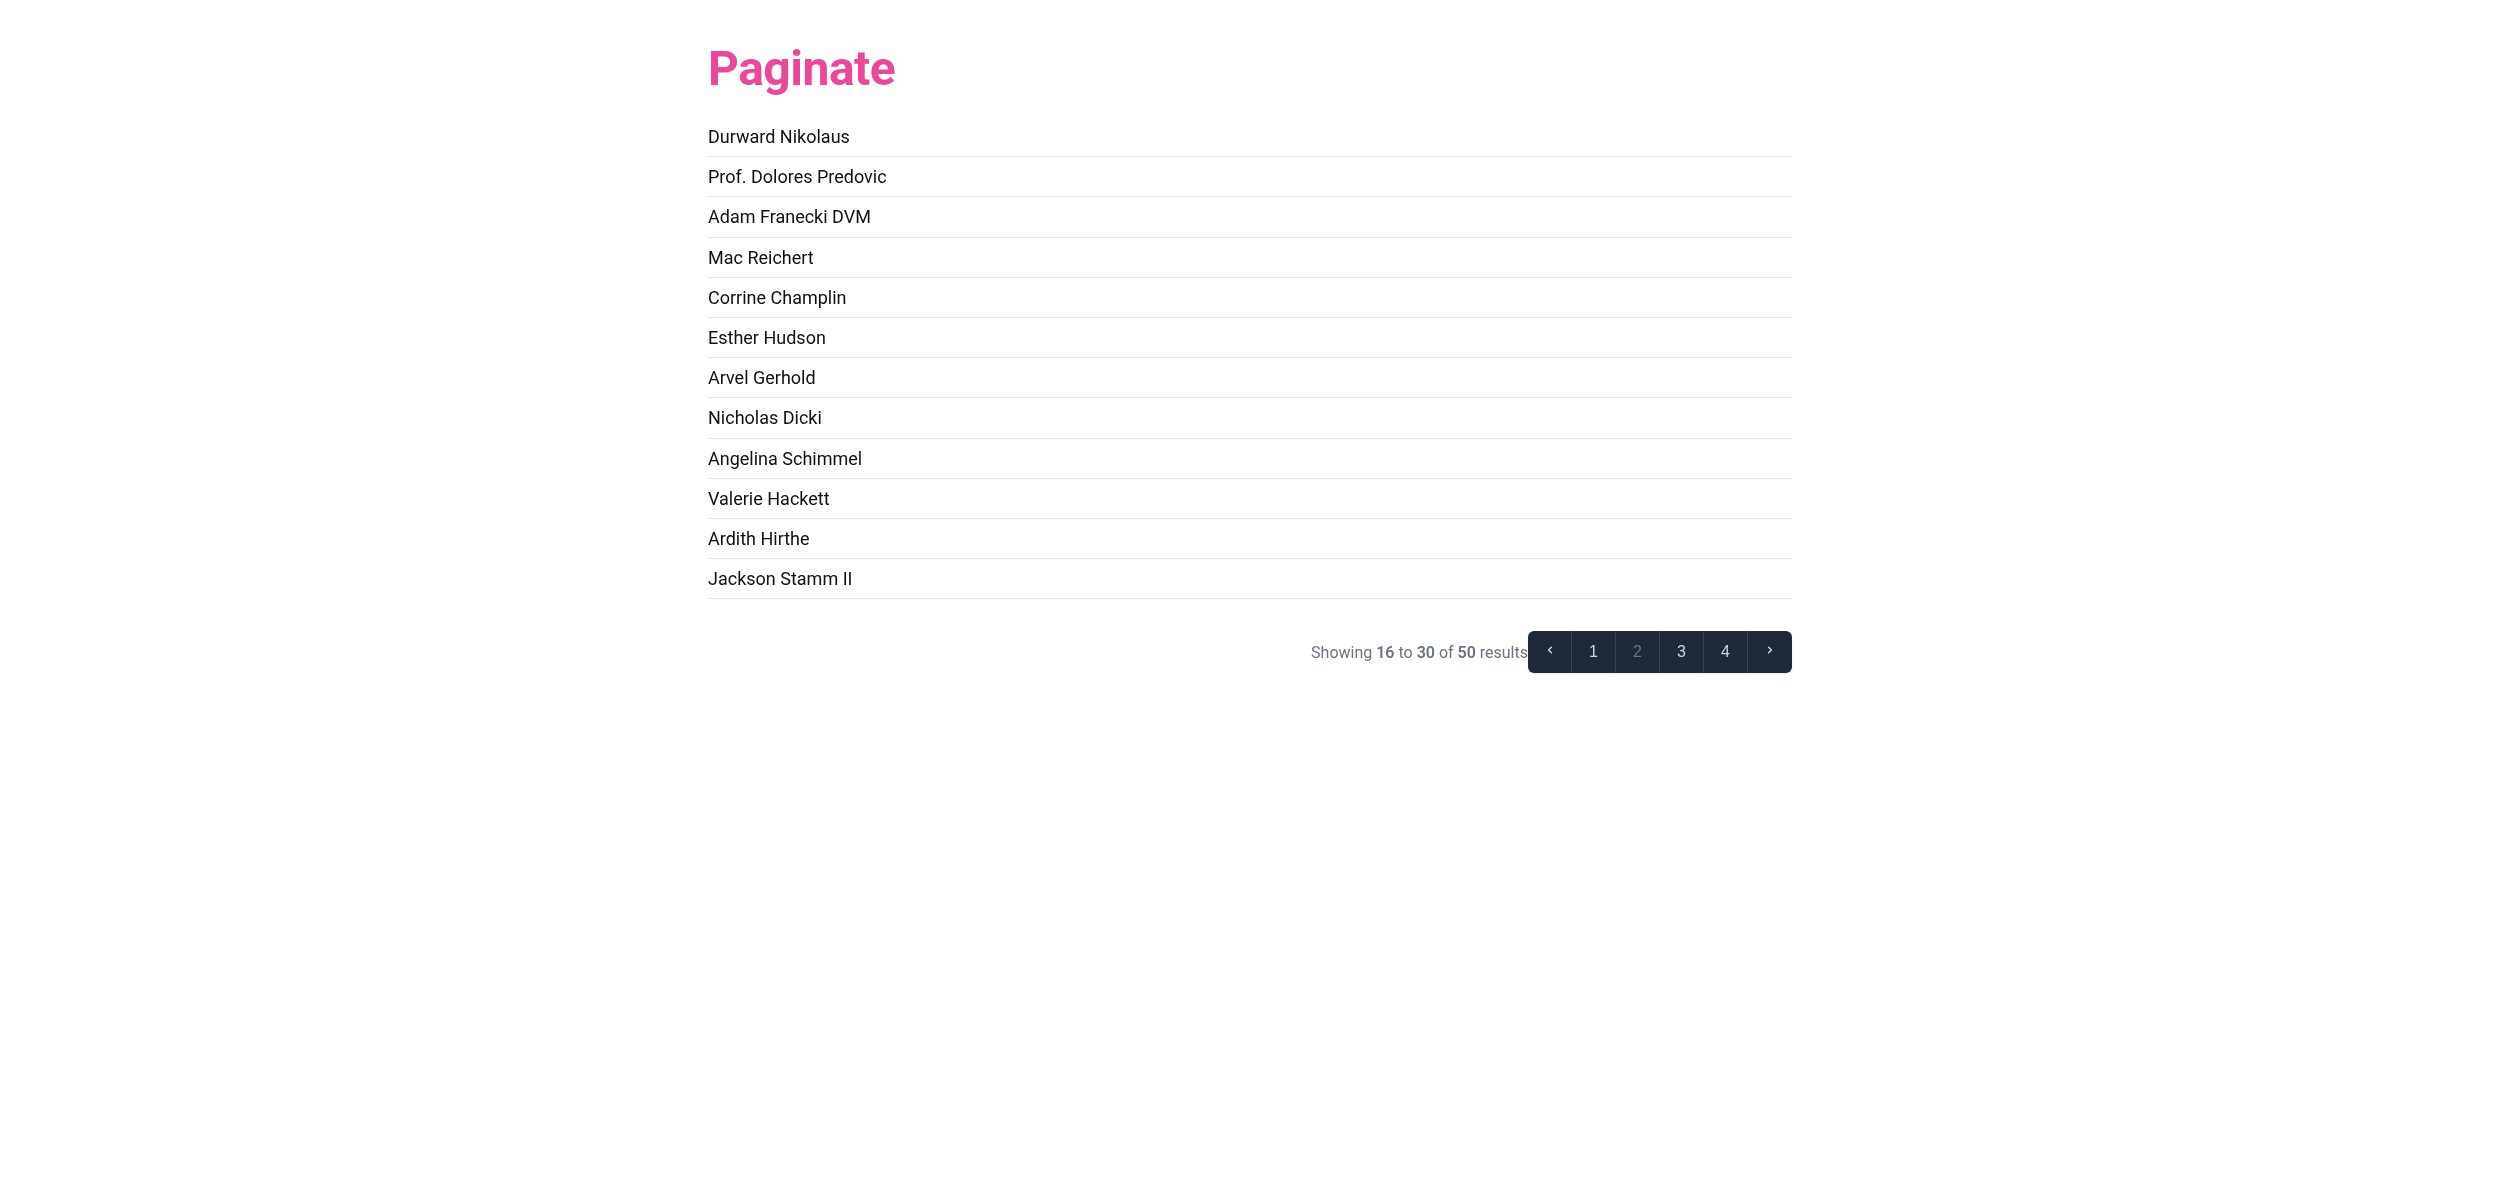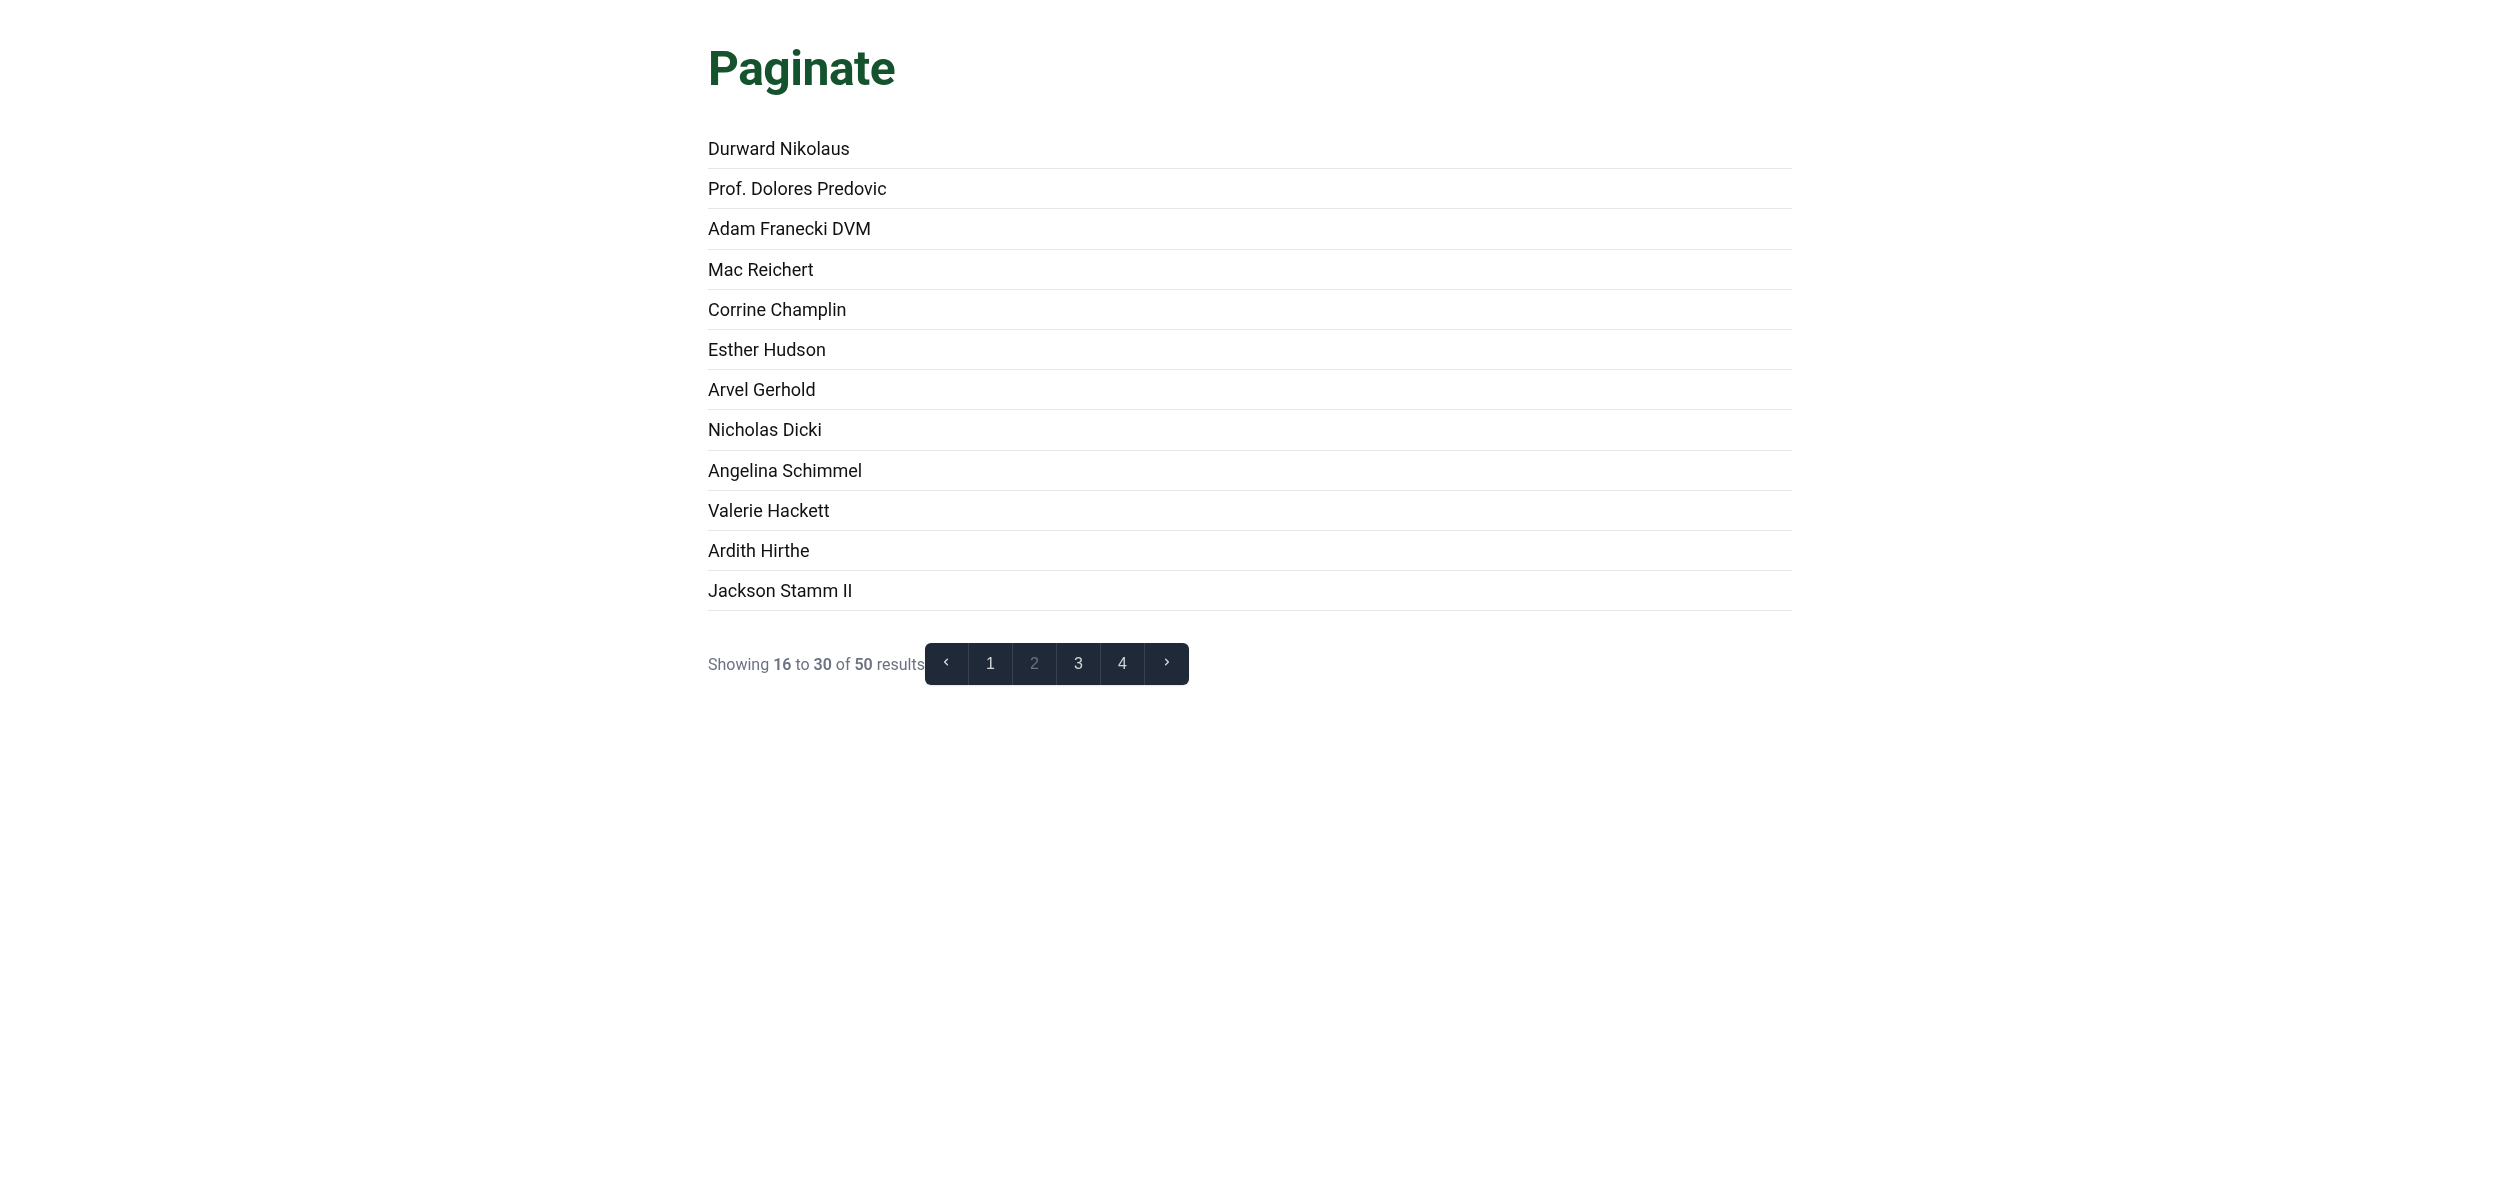--- a/index.html
+++ b/index.html
@@ -13,37 +13,37 @@
       padding: 40px 0;
     }
     .container {
       max-width: 1116px;
       margin: 0 auto;
       padding: 0 16px;
     }
     .page-title {
       font-size: 48px;
       font-weight: 700;
-      color: #14532d;
-      margin-bottom: 32px;
+      color: #ec4899;
+      margin-bottom: 20px;
       letter-spacing: -0.5px;
     }
     .user-list {
       list-style: none;
     }
     .user-item {
       font-size: 18px;
       color: #111;
       padding: 7px 0;
       border-bottom: 1px solid #e5e7eb;
       line-height: 1.4;
     }
     .pagination-row {
       display: flex;
-      justify-content: flex-start;
+      justify-content: flex-end;
       align-items: center;
       margin-top: 32px;
     }
     .results-text {
       font-size: 16px;
       color: #6b7280;
     }
     .results-text .bold {
       font-weight: 600;
     }

